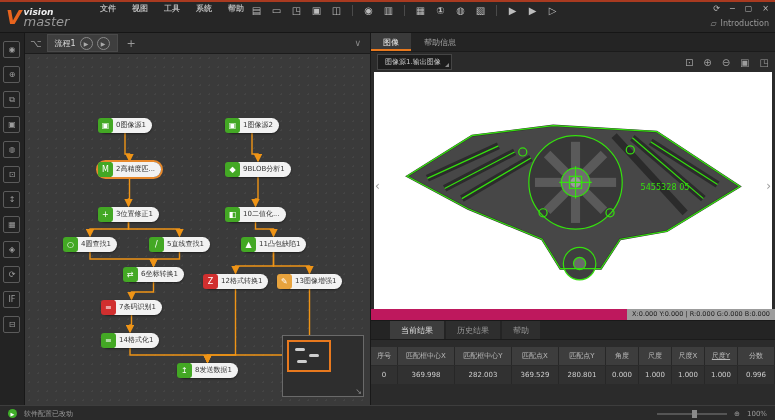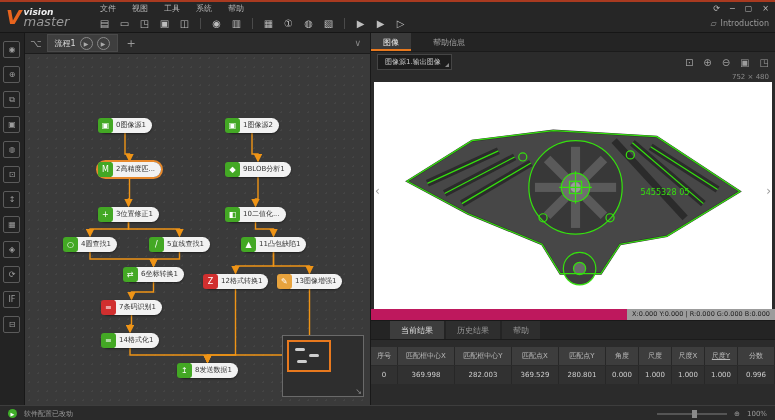--- a/index.html
+++ b/index.html
@@ -6,21 +6,21 @@
   body{width:775px;height:420px;overflow:hidden;background:#1f1f1f;
        font-family:"DejaVu Sans","Liberation Sans",sans-serif;color:#ccc;position:relative;}
   .topstrip{height:2px;background:#a93a20;}
   
   .header{height:30px;background:#262626;display:flex;border-bottom:1px solid #161616;}
   .logo{width:86px;display:flex;align-items:center;padding-left:6px;gap:2px;}
   .logo-v{color:#e8641e;font-size:20px;font-weight:bold;font-style:italic;line-height:20px;}
   .logo-txt{display:flex;flex-direction:column;font-style:italic;line-height:9px;}
   .logo-l1{color:#eee;font-size:9px;font-weight:bold;}
   .logo-l2{color:#999;font-size:13px;}
-  .header-mid{flex:1;display:flex;flex-direction:column;}
+  .header-mid{flex:1;display:flex;flex-direction:row;font-weight:bold;}
   .menubar{height:13px;display:flex;align-items:center;gap:16px;padding-left:8px;}
   .menu-item{font-size:8px;color:#b5b5b5;cursor:default;}
   .toolbar{height:17px;display:flex;align-items:center;gap:7px;padding-left:6px;}
   .tbicon{width:13px;height:13px;font-size:10px;line-height:13px;text-align:center;color:#bdbdbd;}
   .tbsep{width:1px;height:11px;background:#4a4a4a;margin:0 2px;}
   .header-right{width:110px;display:flex;flex-direction:column;align-items:flex-end;padding-right:6px;}
   .winctrl{height:13px;display:flex;gap:10px;align-items:center;}
   .winbtn{font-size:8px;color:#bbb;line-height:12px;}
   .introrow{height:17px;display:flex;align-items:center;gap:4px;font-size:8px;color:#9a9a9a;}
   
@@ -50,21 +50,21 @@
   .node .nlabel{background:#f2f2f2;color:#333;font-size:7px;line-height:15px;white-space:nowrap;
         padding:0 6px 0 5px;border-radius:0 8px 8px 0;margin-left:-2px;}
   .node.selected{box-shadow:0 0 0 2px #e8892b;}
   .minimap{position:absolute;right:6px;bottom:8px;width:80px;height:60px;background:#2e2e2e;
         border:1px solid #6a6a6a;}
   .mini-vp{position:absolute;left:4px;top:4px;width:40px;height:28px;border:2px solid #e8791e;}
   .mini-node{position:absolute;width:10px;height:3px;background:#cfcfcf;border-radius:2px;}
   .mini-resize{position:absolute;right:1px;bottom:0;color:#8a8a8a;font-size:8px;}
   
   .rightpanel{flex:1;display:flex;flex-direction:column;background:#2b2b2b;border-left:1px solid #191919;position:relative;}
-  .rtabs{height:18px;background:#242424;display:flex;align-items:stretch;gap:10px;border-bottom:1px solid #1b1b1b;}
+  .rtabs{height:18px;background:#242424;display:flex;align-items:stretch;gap:1px;border-bottom:1px solid #1b1b1b;}
   .rtab{padding:0 12px;font-size:8px;color:#a5a5a5;display:flex;align-items:center;}
   .rtab.active{background:#3a3a3a;color:#eee;box-shadow:inset 0 -2px 0 #e8791e;}
   .imgtoolbar{height:20px;display:flex;align-items:center;padding:0 6px;gap:9px;}
   .srcdrop{background:#1d1d1d;border:1px solid #454545;padding:2px 10px 2px 7px;font-size:7px;color:#ccc;position:relative;text-align:right;}
   .srcdrop::after{content:"";position:absolute;right:2px;bottom:2px;border-left:4px solid transparent;border-bottom:4px solid #888;}
   .vspace{flex:1;}
   .vicon{color:#9d9d9d;font-size:10px;}
   .resline{height:10px;text-align:right;font-size:7px;color:#8a8a8a;padding-right:6px;line-height:10px;}
   .viewport{flex:1;margin:0 3px;background:#ffffff;position:relative;display:flex;align-items:center;justify-content:center;overflow:hidden;}
   .navarrow{position:absolute;top:45%;font-size:12px;color:#9a9a9a;z-index:3;}
@@ -281,21 +281,20 @@
       <span class="srcdrop">图像源1.输出图像</span>
       <span class="vspace"></span>
       <span id="viewicons" style="display:flex;gap:10px;">
           <span class="vicon">⊡</span>
           <span class="vicon">⊕</span>
           <span class="vicon">⊖</span>
           <span class="vicon">▣</span>
           <span class="vicon">◳</span>
         </span>
     </div>
-    <div class="resline">752 × 480</div>
 
     <div class="viewport">
       <span class="navarrow left">‹</span>
       <span class="navarrow right">›</span>
       <svg viewBox="0 0 340 200" width="345" height="205">
 
         <path d="M6,86 L70,46 L150,36 L252,42 L334,96 L262,140 L216,148 L197,177 L157,177 L139,148 L66,118 Z" fill="#474747" stroke="#2e2e2e" stroke-width="2"></path>
         <g stroke="#2b2b2b" stroke-width="7">
           <path d="M26,88 L96,56"></path>
             <path d="M43,98 L112,62"></path>

